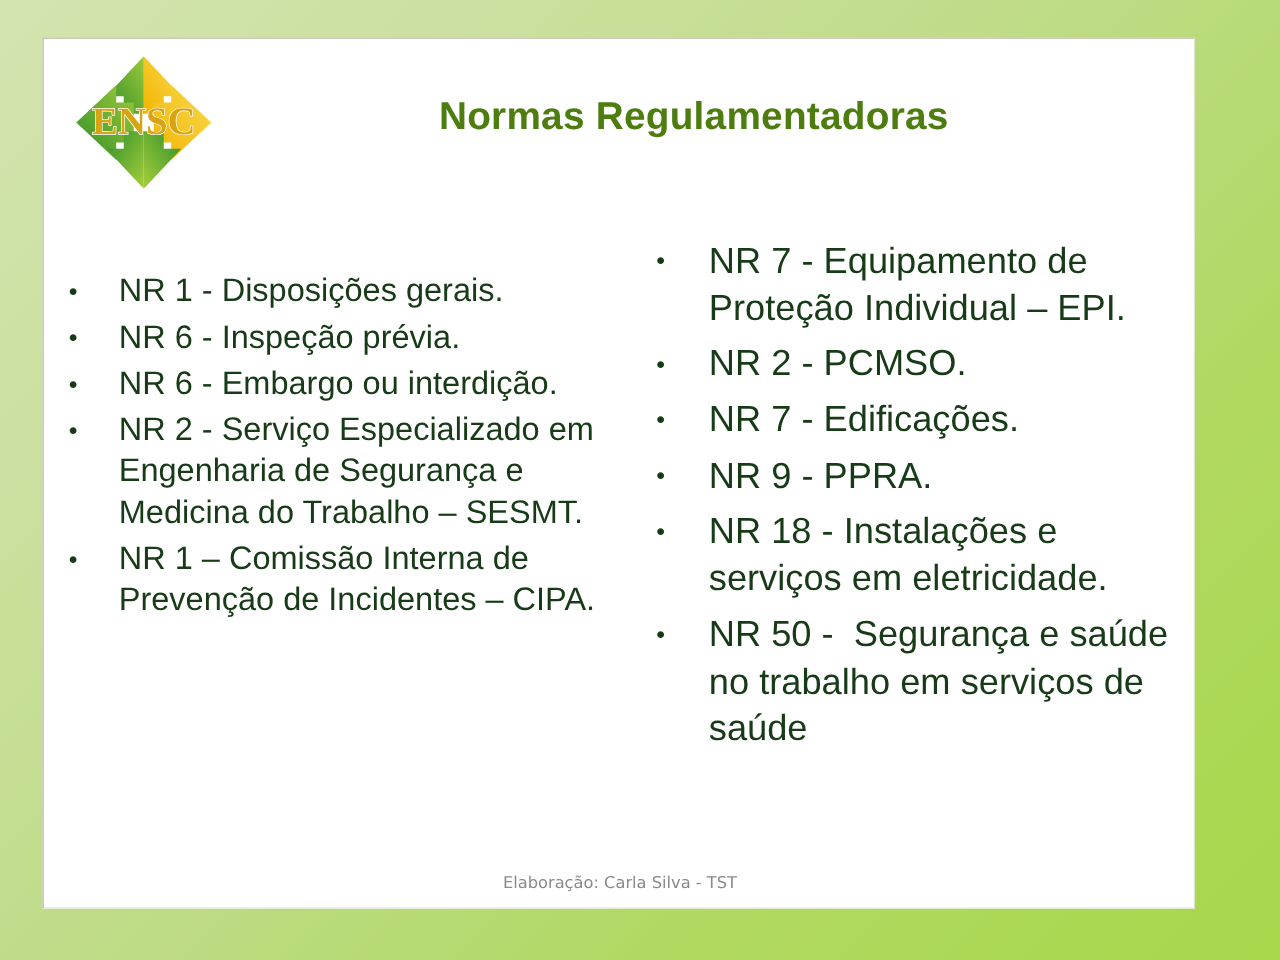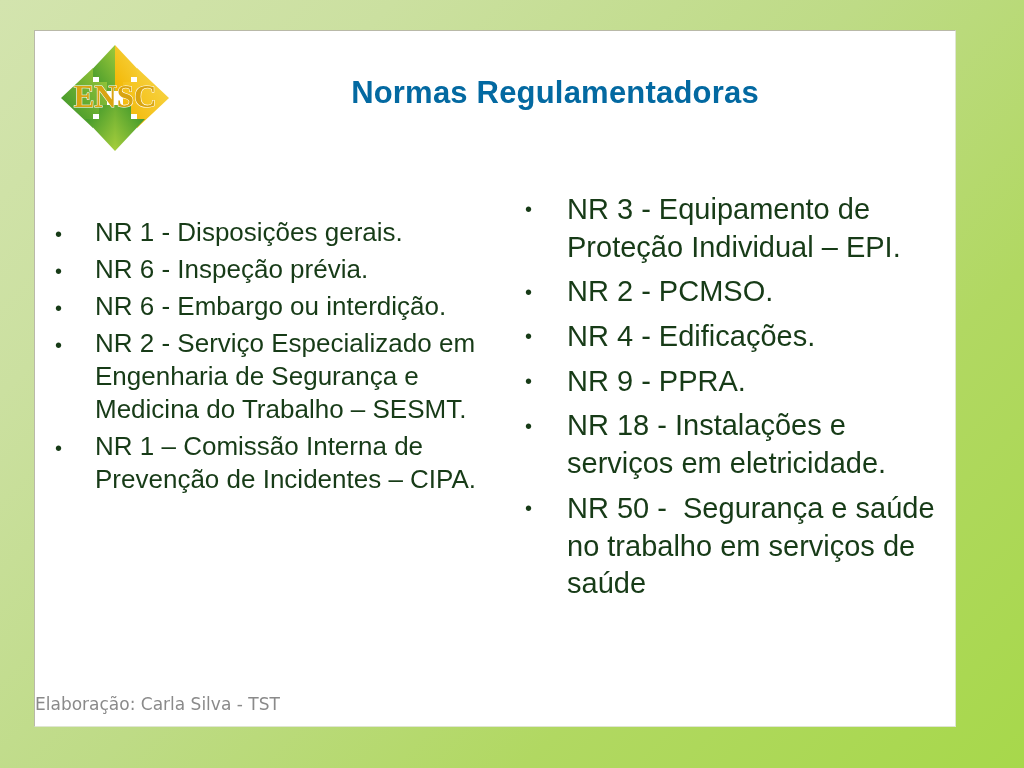--- a/index.html
+++ b/index.html
@@ -62,21 +62,21 @@
   #brand-logo svg { display: block; }
 
   #page-title {
     position: absolute;
     left: 150px;
     top: 44px;
     width: 740px;
     text-align: center;
     font-size: 31px;
     font-weight: bold;
-    color: #0369a1;
+    color: #4d7c0f;
     letter-spacing: 0.2px;
     white-space: nowrap;
   }
 
   
   #content-columns {
     position: absolute;
     left: 0;
     top: 160px;
     width: 922px;
@@ -133,22 +133,22 @@
 
   #left-column .bullet-item { margin-bottom: 4px; }
   #right-column .bullet-item { margin-bottom: 7px; }
 
   
   #slide-footer {
     position: absolute;
     left: 0;
     bottom: 12px;
     width: 922px;
-    text-align: left;
-    font-size: 17px;
+    text-align: center;
+    font-size: 13px;
     color: #8a8a8a;
     font-family: "DejaVu Sans", sans-serif;
   }
 </style>
 </head>
 <body>
 
 <div id="slide-frame">
 
   <div id="slide-card">
@@ -214,29 +214,29 @@
         </li>
         <li class="bullet-item">
           <span class="bullet-marker">•</span>
           <span class="bullet-text">NR 1 – Comissão Interna de Prevenção de Incidentes – CIPA.</span>
         </li>
       </ul>
 
       <ul id="right-column" class="bullet-column">
         <li class="bullet-item">
           <span class="bullet-marker">•</span>
-          <span class="bullet-text">NR 3 - Equipamento de Proteção Individual – EPI.</span>
+          <span class="bullet-text">NR 7 - Equipamento de Proteção Individual – EPI.</span>
         </li>
         <li class="bullet-item">
           <span class="bullet-marker">•</span>
           <span class="bullet-text">NR 2 - PCMSO.</span>
         </li>
         <li class="bullet-item">
           <span class="bullet-marker">•</span>
-          <span class="bullet-text">NR 4 - Edificações.</span>
+          <span class="bullet-text">NR 7 - Edificações.</span>
         </li>
         <li class="bullet-item">
           <span class="bullet-marker">•</span>
           <span class="bullet-text">NR 9 - PPRA.</span>
         </li>
         <li class="bullet-item">
           <span class="bullet-marker">•</span>
           <span class="bullet-text">NR 18 - Instalações e serviços em eletricidade.</span>
         </li>
         <li class="bullet-item">

